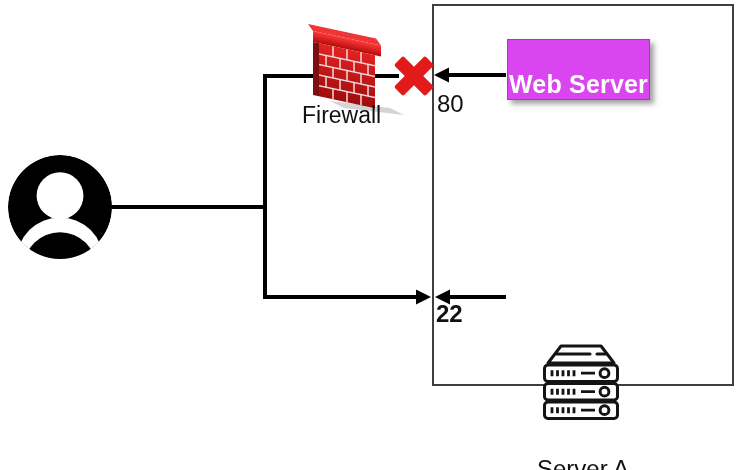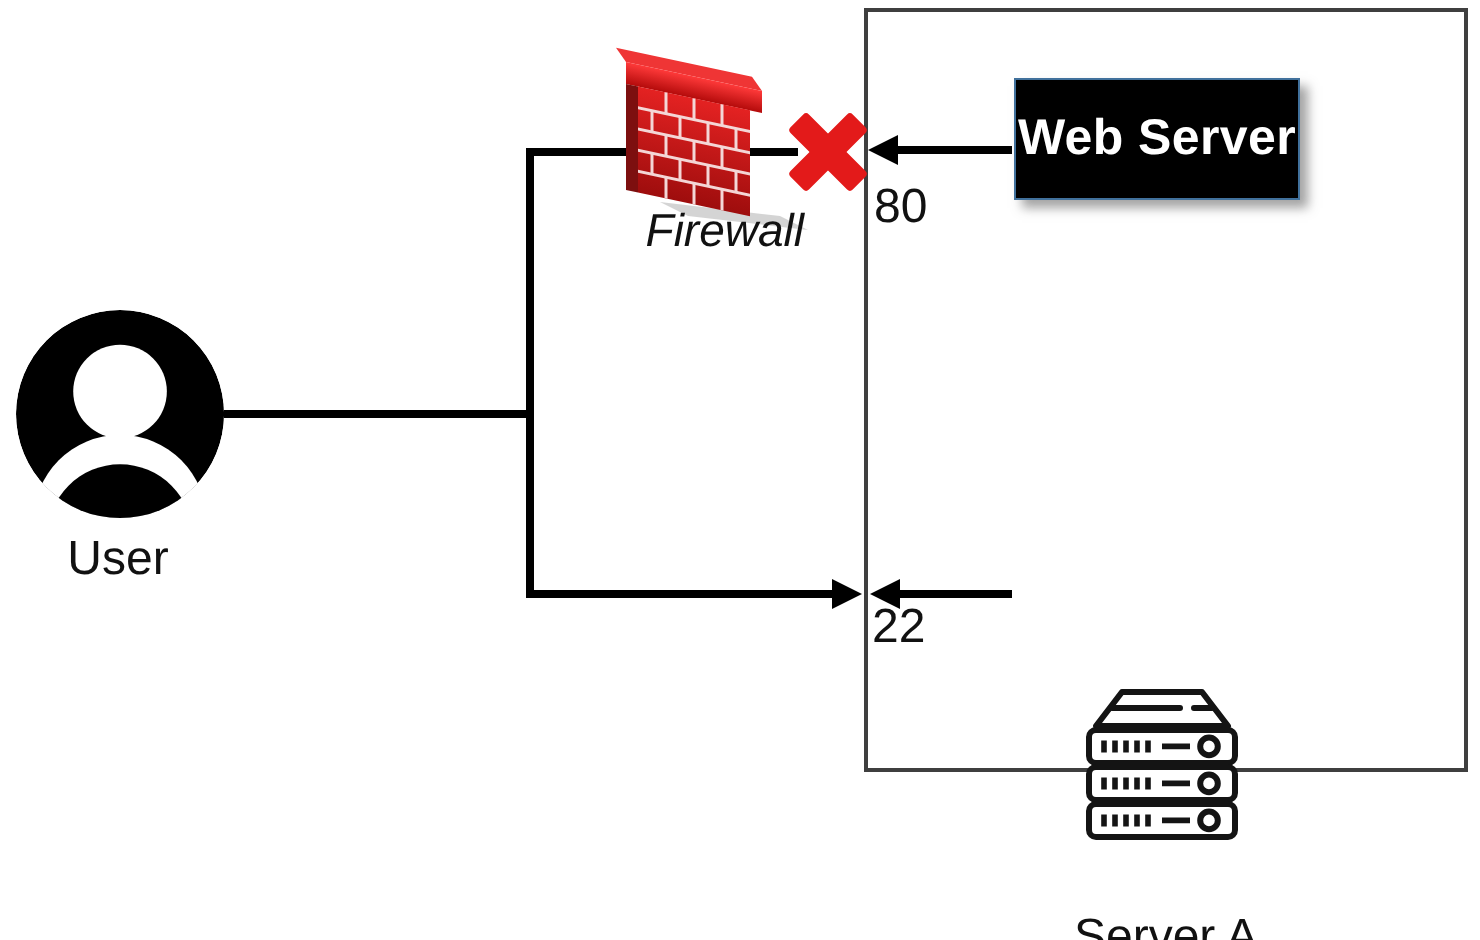--- a/index.html
+++ b/index.html
@@ -3,30 +3,30 @@
 <meta charset="utf-8">
 <style>
   html,body{margin:0;padding:0;background:#fff;}
   .stage{
     position:relative;width:740px;height:470px;background:#ffffff;
     font-family:"Liberation Sans","DejaVu Sans",sans-serif;overflow:hidden;
   }
   .stage svg{position:absolute;left:0;top:0;}
   .label{position:absolute;color:#111;line-height:1.05;white-space:nowrap;}
   .user-label{left:14px;top:267px;width:90px;text-align:center;font-size:24px;}
-  .firewall-label{left:302px;top:103px;width:100px;text-align:right;font-size:23px;font-style:italic;}
+  .firewall-label{left:302px;top:103px;width:100px;text-align:left;font-size:23px;}
   .server-a-label{left:523px;top:428px;width:120px;text-align:center;font-size:24px;margin-top:28px;}
   .port{position:absolute;color:#111;font-size:24px;}
   .port-80{left:437px;top:90px;}
-  .port-22{left:436px;top:300px;}
+  .port-22{left:436px;top:300px;font-weight:bold;}
   .node{
     position:absolute;width:141px;height:59px;
-    background:#000000;border:1.5px solid #41719c;
+    background:#d946ef;border:1.5px solid #41719c;
     box-shadow:4px 4px 5px rgba(90,90,90,0.55);
-    display:flex;align-items:center;justify-content:center;
+    display:flex;align-items:flex-end;justify-content:center;
     color:#ffffff;font-size:25px;font-weight:600;letter-spacing:0.2px;
   }
   .node-web{left:507px;top:39px;}
   .node-ssh{left:507px;top:262px;}
 </style>
 </head>
 <body>
 
 <div class="stage">
 
@@ -103,21 +103,20 @@
         <path d="M11,27.2 V33.2 M16.5,27.2 V33.2 M22,27.2 V33.2 M27.5,27.2 V33.2 M33,27.2 V33.2 M40,30.2 H54"></path>
         <path d="M11,45.7 V51.7 M16.5,45.7 V51.7 M22,45.7 V51.7 M27.5,45.7 V51.7 M33,45.7 V51.7 M40,48.7 H54"></path>
         <path d="M11,64.2 V70.2 M16.5,64.2 V70.2 M22,64.2 V70.2 M27.5,64.2 V70.2 M33,64.2 V70.2 M40,67.2 H54"></path>
       </g>
       <circle cx="63.5" cy="30.2" r="4.4"></circle>
       <circle cx="63.5" cy="48.7" r="4.4"></circle>
       <circle cx="63.5" cy="67.2" r="4.4"></circle>
     </g>
   </svg>
 
-  <div class="label user-label">User</div>
   <div class="label firewall-label">Firewall</div>
 
   <div class="node node-web">
     <span>Web Server</span>
   </div>
 
   <div class="port port-80">80</div>
   <div class="port port-22">22</div>
 
   <div class="label server-a-label">Server A</div>

